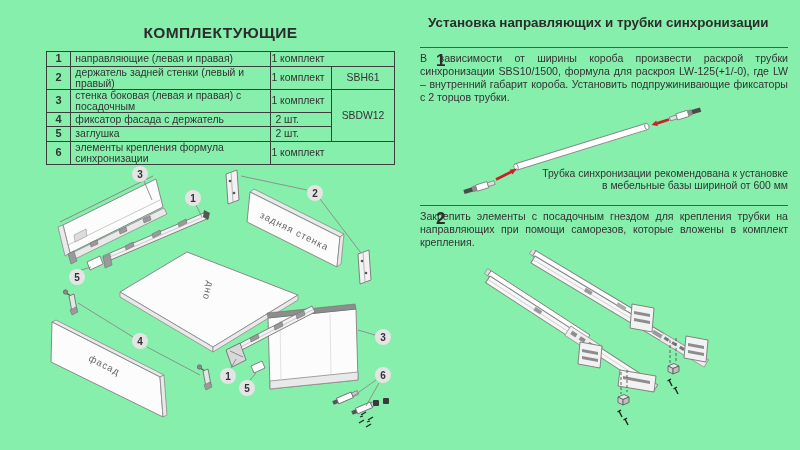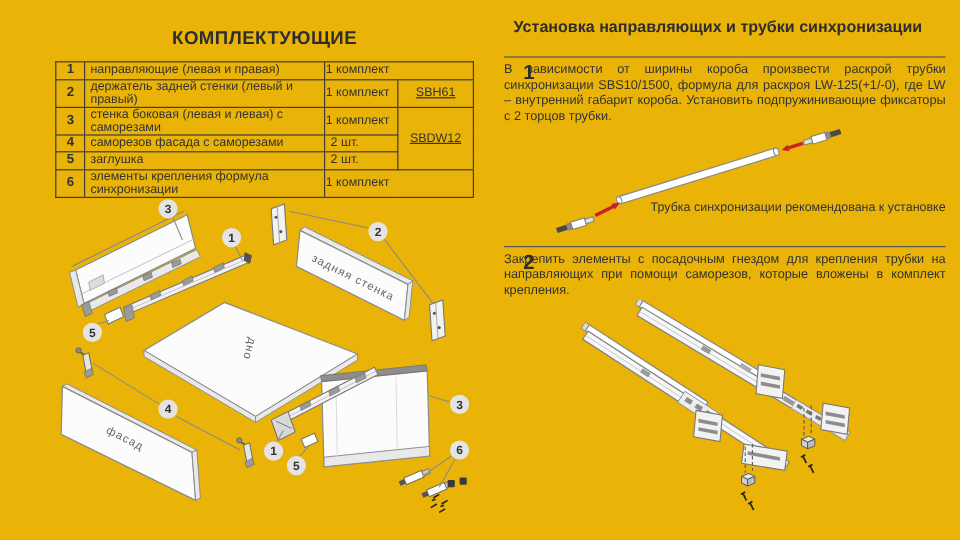--- a/index.html
+++ b/index.html
@@ -1,29 +1,29 @@
 <!DOCTYPE html>
 <html><head>
 <meta charset="utf-8">
 <style>
   html,body{margin:0;padding:0;background:#fff;}
-  .page{position:relative;width:800px;height:450px;background:#eab308;overflow:hidden;
+  .page{position:relative;width:800px;height:450px;background:#86efac;overflow:hidden;
         font-family:"Liberation Sans",sans-serif;color:#333;}
   
   .left-panel{position:absolute;left:0;top:0;width:420px;height:450px;}
   .l-title{position:absolute;left:46px;top:24px;width:349px;text-align:center;
            font-size:15.5px;font-weight:bold;letter-spacing:.4px;color:#2d2d2d;}
   table.parts{position:absolute;left:46px;top:51px;width:349px;border-collapse:collapse;
               font-size:10.4px;color:#333;}
   table.parts td{border:1.5px solid #3d3d3d;height:13.5px;padding:0 4px;line-height:11px;}
   td.cnum{width:17px;text-align:center;font-weight:bold;font-size:11px;padding:0;}
   td.cdesc{width:212px;}
   td.cqty{width:52px;text-align:left;white-space:nowrap;}
   td.cqty.la{text-align:left;padding-left:0;}
-  td.ccode{width:56px;text-align:center;text-decoration:underline;}
+  td.ccode{width:56px;text-align:center;}
   
   .right-panel{position:absolute;left:420px;top:0;width:380px;height:361px;}
   .r-title{position:absolute;left:8px;top:15px;width:368px;font-size:13.4px;font-weight:bold;color:#2d2d2d;}
   .step{position:absolute;left:0;width:378px;}
   .step1{top:47px;}
   .step2{top:205px;}
   .step .num{position:absolute;left:16px;top:4px;font-size:17px;font-weight:bold;color:#2d2d2d;}
   .step .text{margin-right:10px;border-top:1.4px solid #555;
               padding-top:4px;font-size:10.6px;line-height:12.9px;text-align:justify;color:#333;}
   .note{position:absolute;right:12px;top:168px;width:320px;text-align:right;
@@ -55,27 +55,27 @@
           <td class="cqty la" colspan="2">1 комплект</td>
         </tr>
         <tr>
           <td class="cnum">2</td>
           <td class="cdesc">держатель задней стенки (левый и правый)</td>
           <td class="cqty la">1 комплект</td>
           <td class="ccode">SBH61</td>
         </tr>
         <tr>
           <td class="cnum">3</td>
-          <td class="cdesc">стенка боковая (левая и левая) с саморезами</td>
+          <td class="cdesc">стенка боковая (левая и правая) с посадочным</td>
           <td class="cqty la">1 комплект</td>
           <td class="ccode" rowspan="3">SBDW12</td>
         </tr>
         <tr>
           <td class="cnum">4</td>
-          <td class="cdesc">саморезов фасада с саморезами</td>
+          <td class="cdesc">фиксатор фасада с держатель</td>
           <td class="cqty">2 шт.</td>
         </tr>
         <tr>
           <td class="cnum">5</td>
           <td class="cdesc">заглушка</td>
           <td class="cqty">2 шт.</td>
         </tr>
         <tr>
           <td class="cnum">6</td>
           <td class="cdesc">элементы крепления формула синхронизации</td>
@@ -286,20 +286,21 @@
         <rect x="23" y="-2.2" width="9" height="4.4" fill="#4a4a4a"></rect>
       </g>
       <g>
         <line x1="249" y1="19.5" x2="237" y2="23.3" stroke="#c92128" stroke-width="2.8"></line>
         <polygon points="231.5,25.1 238,26 236.2,20.6" fill="#c92128"></polygon>
       </g>
     </svg>
 
     <div class="note">
       <div>Трубка синхронизации рекомендована к установке</div>
+      <div>в мебельные базы шириной от 600 мм</div>
     </div>
 
     <div class="step step2">
       <span class="num">2</span>
       <div class="text">Закрепить элементы с посадочным гнездом для крепления трубки на направляющих при помощи саморезов, которые вложены в комплект крепления.</div>
     </div>
 
     <svg style="left:0;top:250px" width="380" height="200" viewBox="0 0 380 200">
 
       <g>

